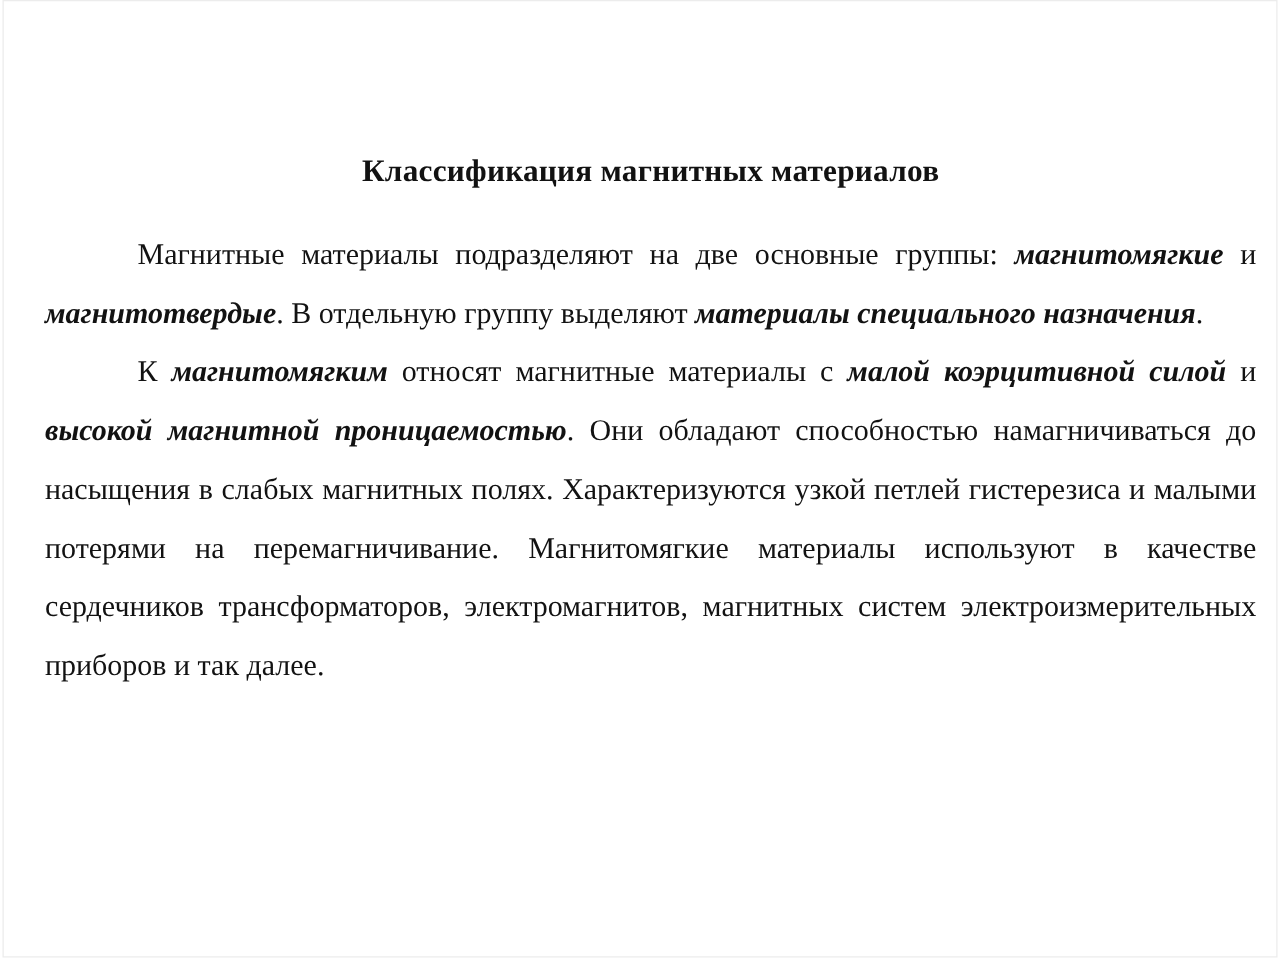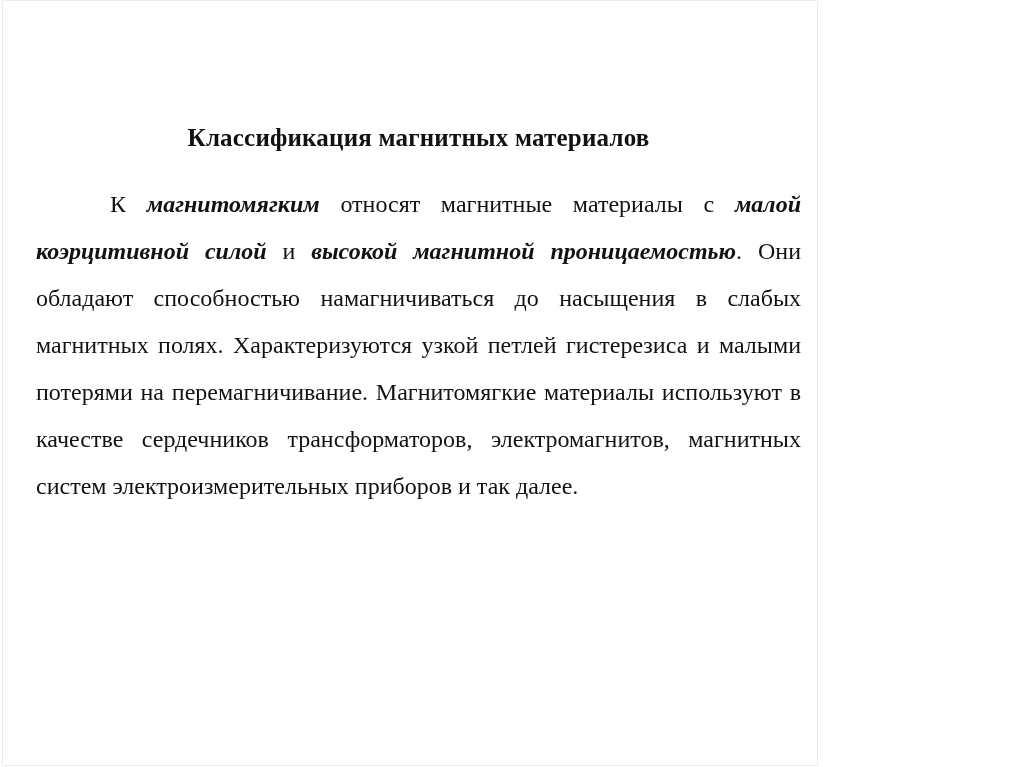--- a/index.html
+++ b/index.html
@@ -10,21 +10,21 @@
   body {
     width: 1024px;
     height: 767px;
     overflow: hidden;
     font-family: "Liberation Serif", "DejaVu Serif", serif;
     color: #121212;
   }
   .slide {
     box-sizing: border-box;
     margin: 0 2px;
-    width: 816px;
+    width: 1020px;
     height: 766px;
     background: #ffffff;
     border: 1px solid #ececec;
   }
   .slide-title {
     margin: 120px 16px 0 33px;
     text-align: center;
     font-size: 25px;
     line-height: 33px;
     font-weight: bold;
@@ -43,15 +43,16 @@
   }
   .r  { font-style: normal; font-weight: normal; }
   .bi { font-style: italic; font-weight: bold; }
 </style>
 </head>
 <body>
 
 <div class="slide">
   <h1 class="slide-title">Классификация магнитных материалов</h1>
   <div class="slide-body">
+    <p><span class="r">Магнитные материалы подразделяют на две основные группы: </span><span class="bi">магнитомягкие</span><span class="r"> и </span><span class="bi">магнитотвердые</span><span class="r">. В отдельную группу выделяют </span><span class="bi">материалы специального назначения</span><span class="r">.</span></p>
     <p><span class="r">К </span><span class="bi">магнитомягким</span><span class="r"> относят магнитные материалы с </span><span class="bi">малой коэрцитивной силой</span><span class="r"> и </span><span class="bi">высокой магнитной проницаемостью</span><span class="r">. Они обладают способностью намагничиваться до насыщения в слабых магнитных полях. Характеризуются узкой петлей гистерезиса и малыми потерями на перемагничивание. Магнитомягкие материалы используют в качестве сердечников трансформаторов, электромагнитов, магнитных систем электроизмерительных приборов и так далее.</span></p>
   </div>
 </div>
 
 </body></html>

